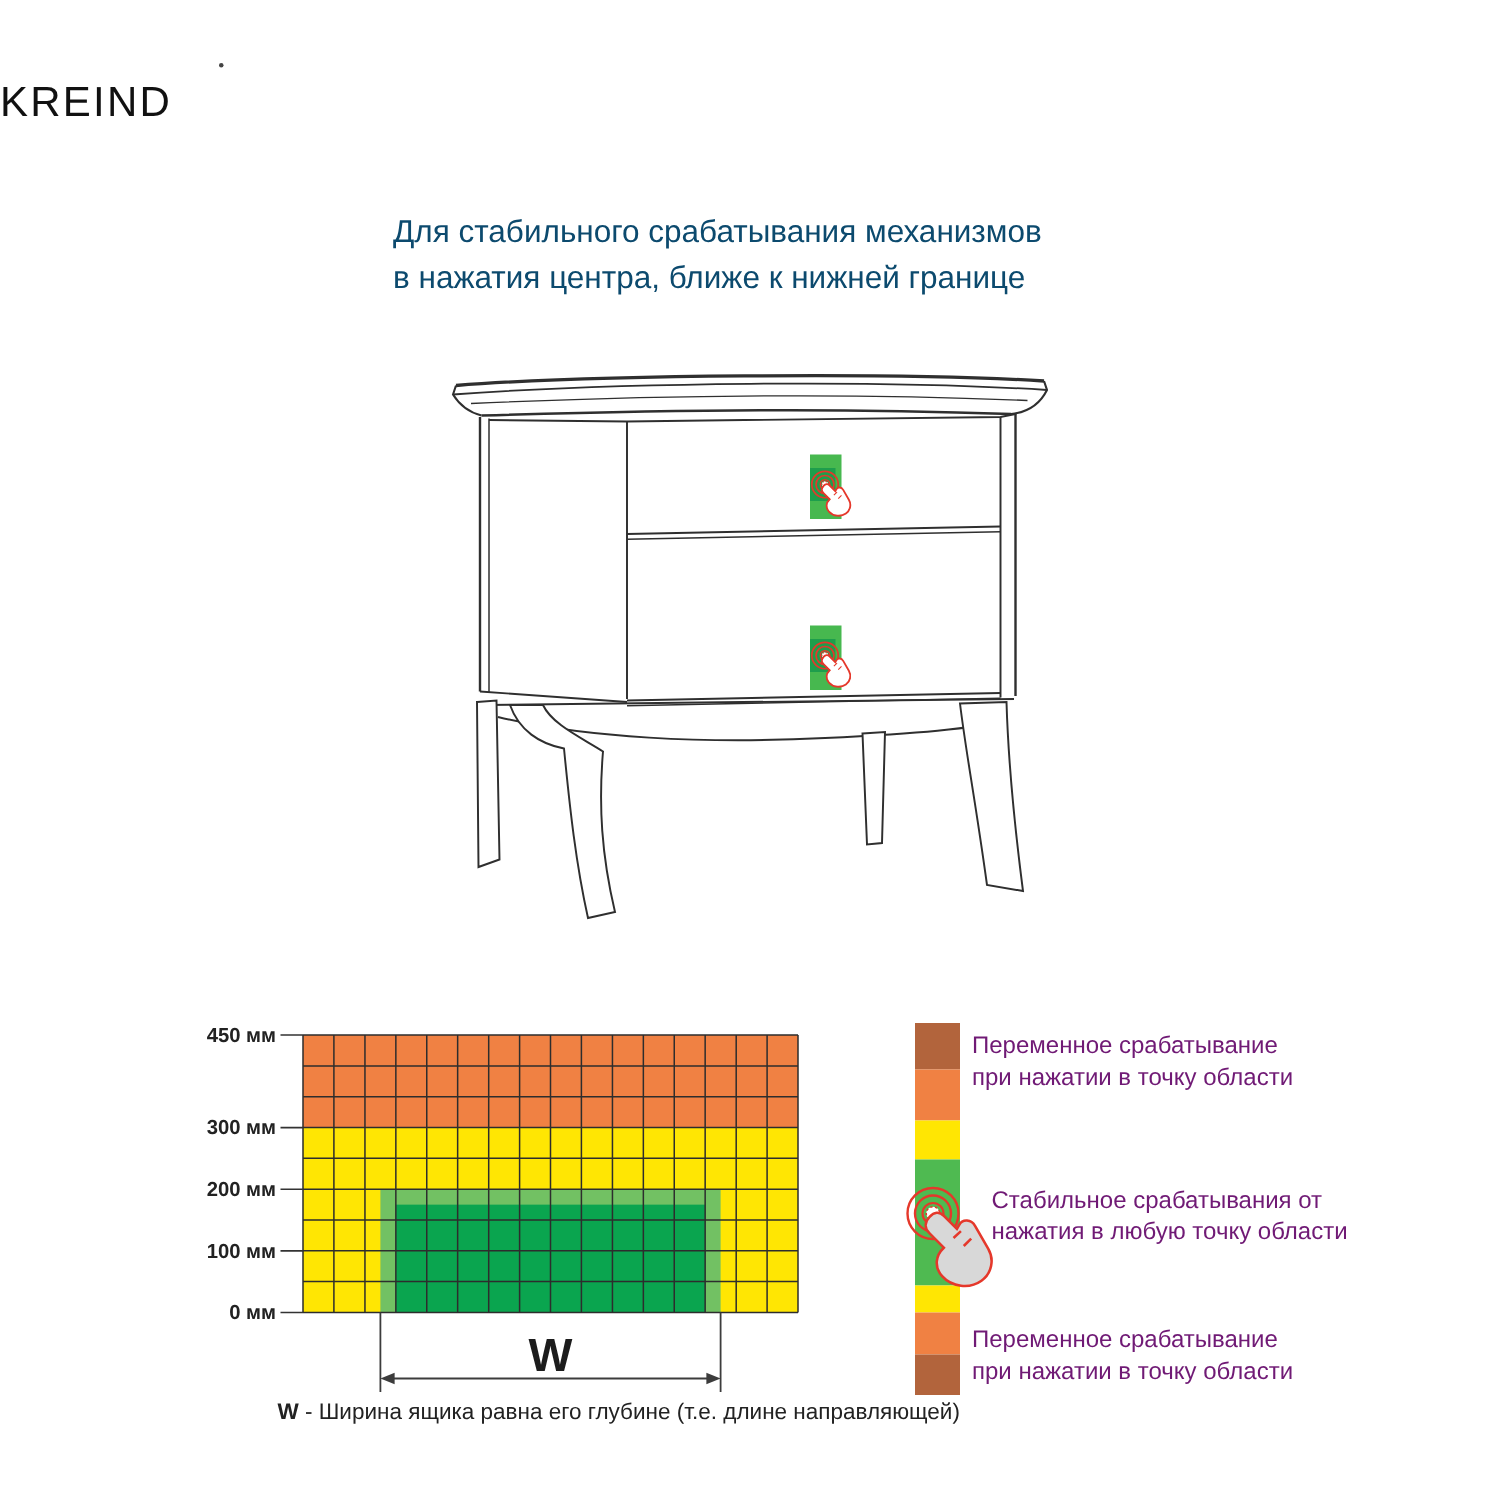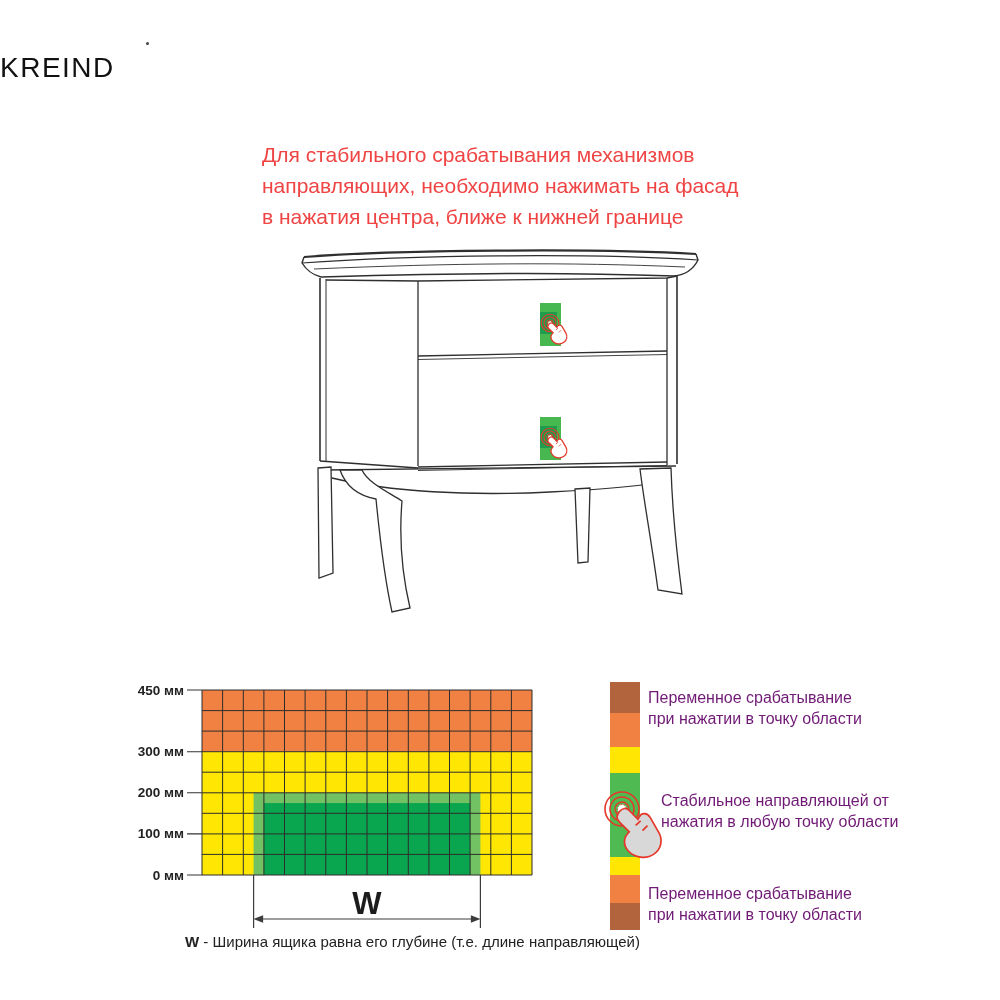--- a/index.html
+++ b/index.html
@@ -2,21 +2,21 @@
 <html><head>
 <meta charset="utf-8">
 <style>
   html,body{margin:0;padding:0;background:#ffffff;}
   .stage{position:relative;width:1000px;height:1000px;background:#fff;overflow:hidden;
          font-family:"Liberation Sans", sans-serif;color:#1c1c1c;}
   .abs{position:absolute;}
   .center{left:0;width:1000px;text-align:left;}
   .brand{top:52px;font-size:28px;letter-spacing:1.5px;color:#111;}
   .subtitle{top:88px;font-size:23px;color:#111;}
-  .intro{left:262px;top:139px;font-size:21px;line-height:31px;color:#ef4444;}
+  .intro{left:262px;top:139px;font-size:21px;line-height:31px;color:#0c4a6e;}
   .stray-dot{left:146px;top:42px;width:3px;height:3px;background:#444;border-radius:50%;}
   .legend-text{font-size:16px;line-height:20.5px;color:#701a75;}
   .lt-0{left:648px;top:688px;}
   .lt-1{left:661px;top:791px;}
   .lt-2{left:648px;top:884px;}
   .footnote{left:185px;top:933px;font-size:15px;color:#222;text-align:right;}
   .footnote b{font-weight:bold;}
   svg{display:block;}
   text{font-family:"Liberation Sans", sans-serif;}
 </style>
@@ -24,21 +24,20 @@
 <body>
 
 <div class="stage">
 
   <div class="abs stray-dot"></div>
 
   <div class="abs center brand">KREIND</div>
 
   <div class="abs intro">
     <div>Для стабильного срабатывания механизмов</div>
-    <div>направляющих, необходимо нажимать на фасад</div>
     <div>в нажатия центра, ближе к нижней границе</div>
   </div>
 
   <svg class="abs" style="left:230px;top:240px" width="520" height="400" viewBox="0 0 520 400">
     <defs>
       <g id="hand-shape">
         <path d="M-1.2,1.2 c-1.8,1.8 -1.8,4 0,5.8 l5,5 c-3,2.8 -3.4,6.8 -0.6,10
                  c3.4,3.8 9.6,4.6 13.8,1.6 c3.6,-2.6 4.6,-7.4 2.4,-11.2 l-4.6,-8
                  c-1.4,-2.4 -4.4,-2.6 -5.6,-0.4 l-0.8,1.4 l-4.6,-4.6 c-1.6,-1.6 -3.4,-1.4 -5,0.4 z"></path>
         <path d="M7.2,8.6 l2.6,-2.4 M10.8,11.4 l2.6,-2.6" fill="none" stroke-width="0.9"></path>
@@ -152,21 +151,21 @@
       <circle cx="42" cy="139" r="4.5" fill="#ffffff" stroke="#E5382B" stroke-width="1" stroke-dasharray="1.6 1.6"></circle>
       <use href="#hand-shape" transform="translate(42,139) scale(1.9)" fill="#d8d8d8" stroke="#E5382B" stroke-width="0.9"></use>
     </g>
   </svg>
 
   <div class="abs legend-text lt-0">
     <div>Переменное срабатывание</div>
     <div>при нажатии в точку области</div>
   </div>
   <div class="abs legend-text lt-1">
-    <div>Стабильное направляющей от</div>
+    <div>Стабильное срабатывания от</div>
     <div>нажатия в любую точку области</div>
   </div>
   <div class="abs legend-text lt-2">
     <div>Переменное срабатывание</div>
     <div>при нажатии в точку области</div>
   </div>
 
 </div>
 
 </body></html>

